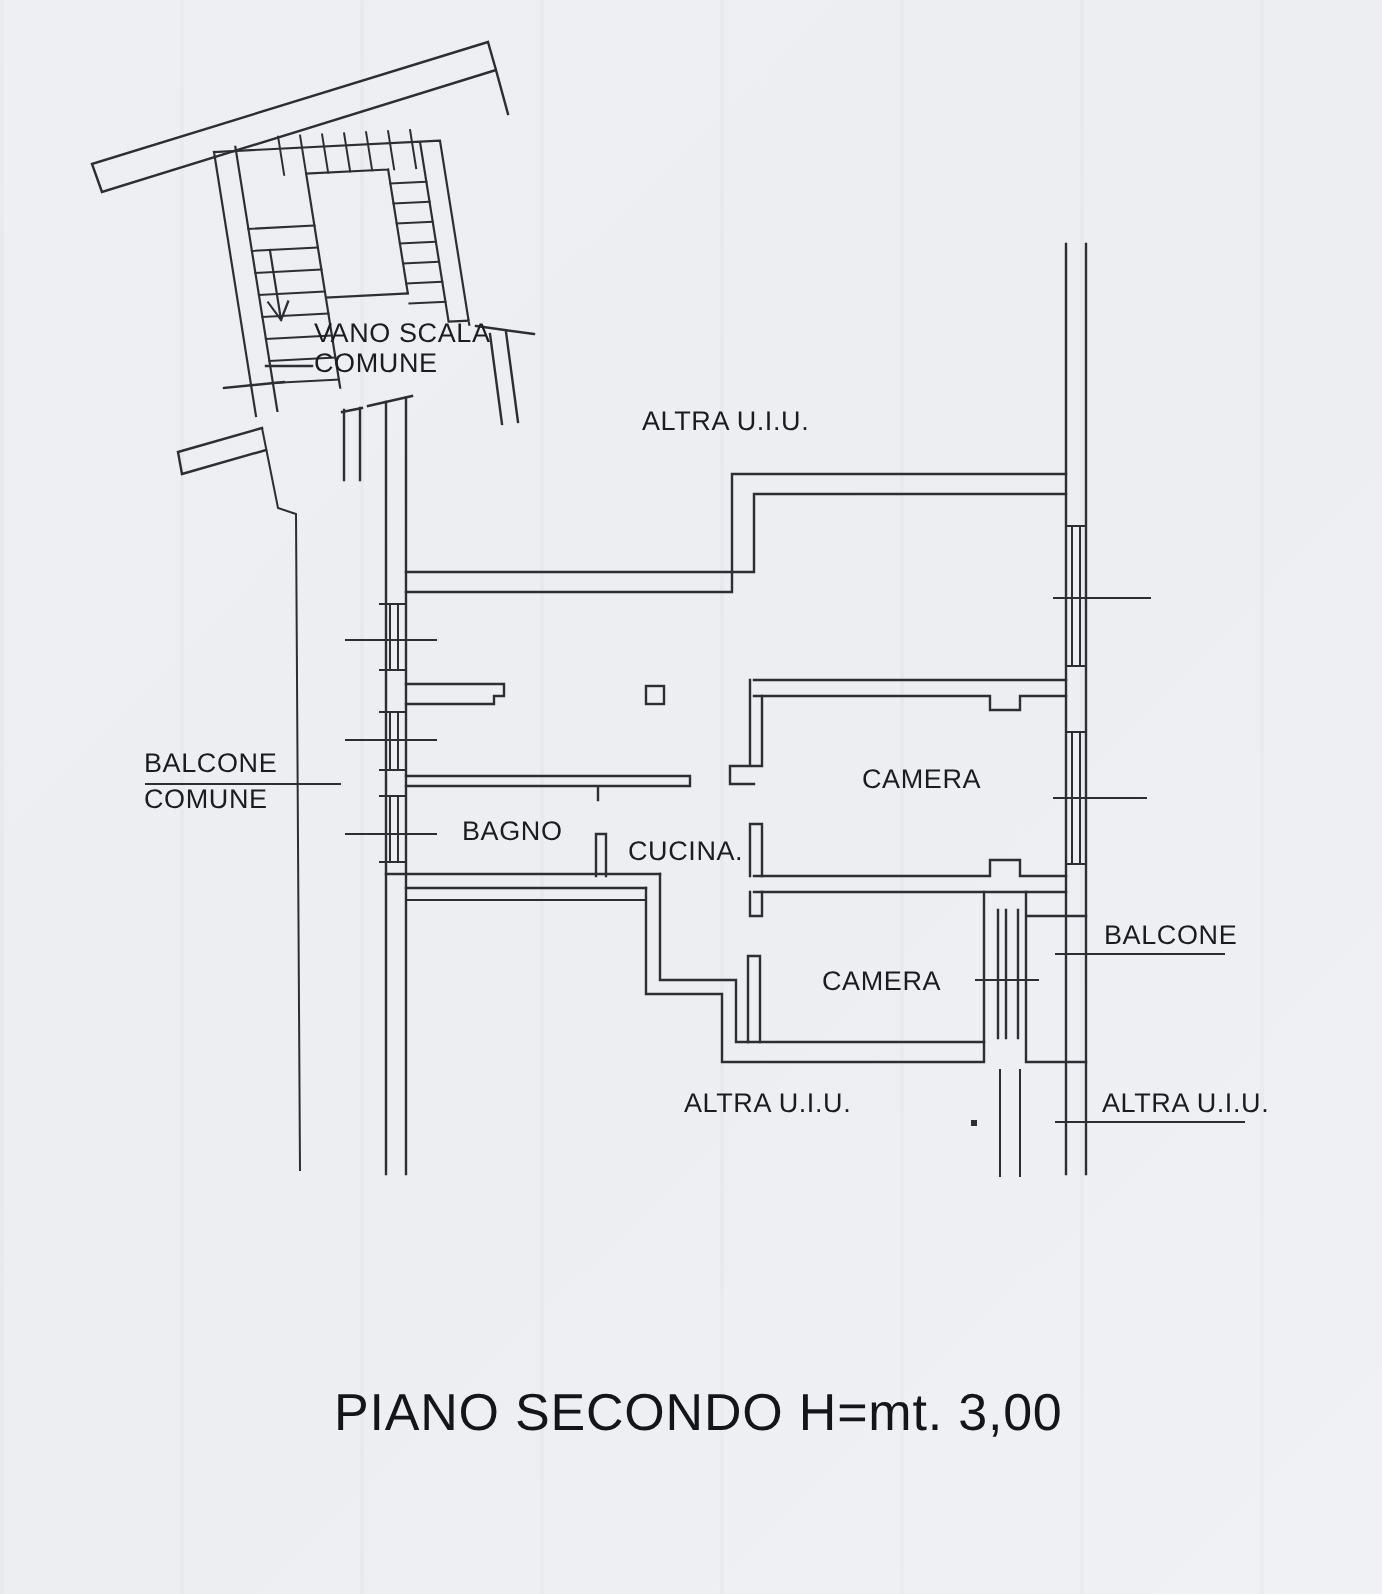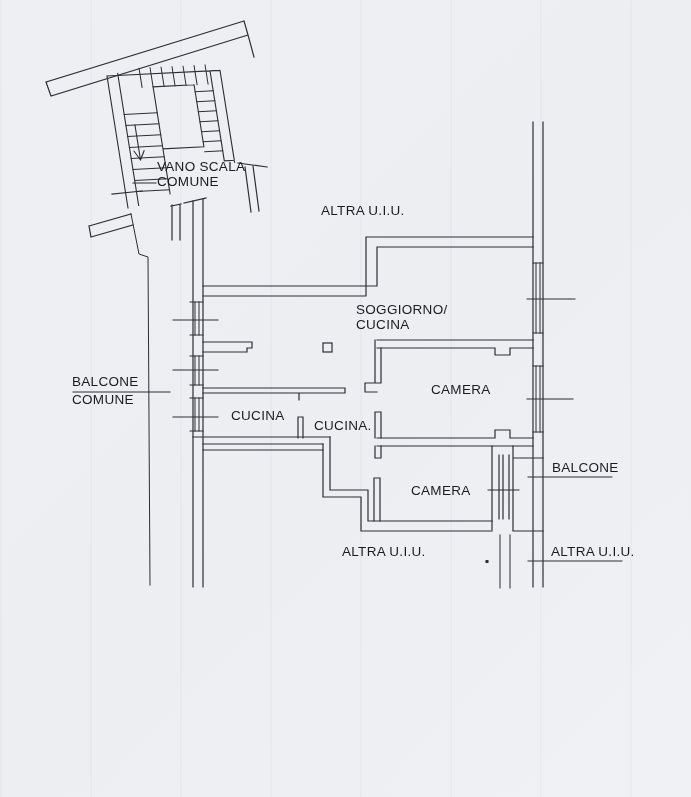--- a/index.html
+++ b/index.html
@@ -89,37 +89,34 @@
     <rect x="485.5" y="560" width="3" height="3" fill="#2c2e34" stroke="none"></rect>
   </svg>
 
   <div class="lbl" style="left:157px;top:160px;">
     <div>VANO SCALA</div>
     <div>COMUNE</div>
   </div>
 
   <div class="lbl" style="left:321px;top:204px;">ALTRA U.I.U.</div>
 
-  <div class="lbl" style="left:356px;top:303px;">
-    <div>SOGGIORNO/</div>
-    <div>CUCINA</div>
-  </div>
 
   <div class="lbl" style="left:431px;top:383px;">CAMERA</div>
 
   <div class="lbl" style="left:411px;top:484px;">CAMERA</div>
 
-  <div class="lbl" style="left:231px;top:409px;">CUCINA</div>
+  <div class="lbl" style="left:231px;top:409px;">BAGNO</div>
 
   <div class="lbl" style="left:314px;top:419px;">CUCINA.</div>
 
   <div class="lbl" style="left:72px;top:375px;">
     <div>BALCONE</div>
     <div style="margin-top:3px">COMUNE</div>
   </div>
 
   <div class="lbl" style="left:552px;top:461px;">BALCONE</div>
 
   <div class="lbl" style="left:342px;top:545px;">ALTRA U.I.U.</div>
 
   <div class="lbl" style="left:551px;top:545px;">ALTRA U.I.U.</div>
 
+  <div id="plan-title">PIANO SECONDO H=mt. 3,00</div>
 </div>
 
 </body></html>

